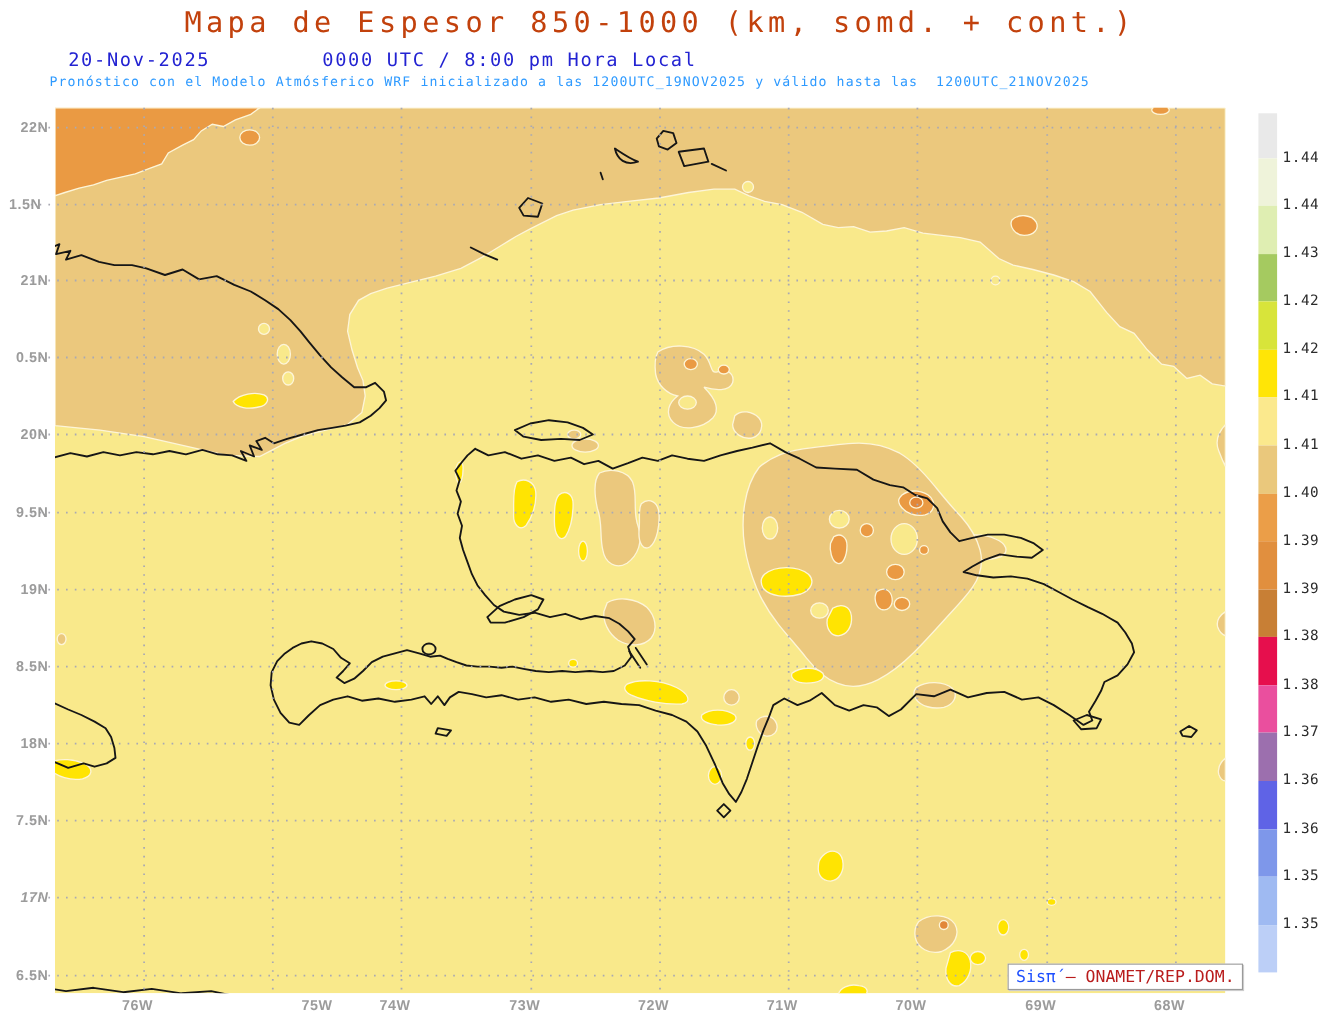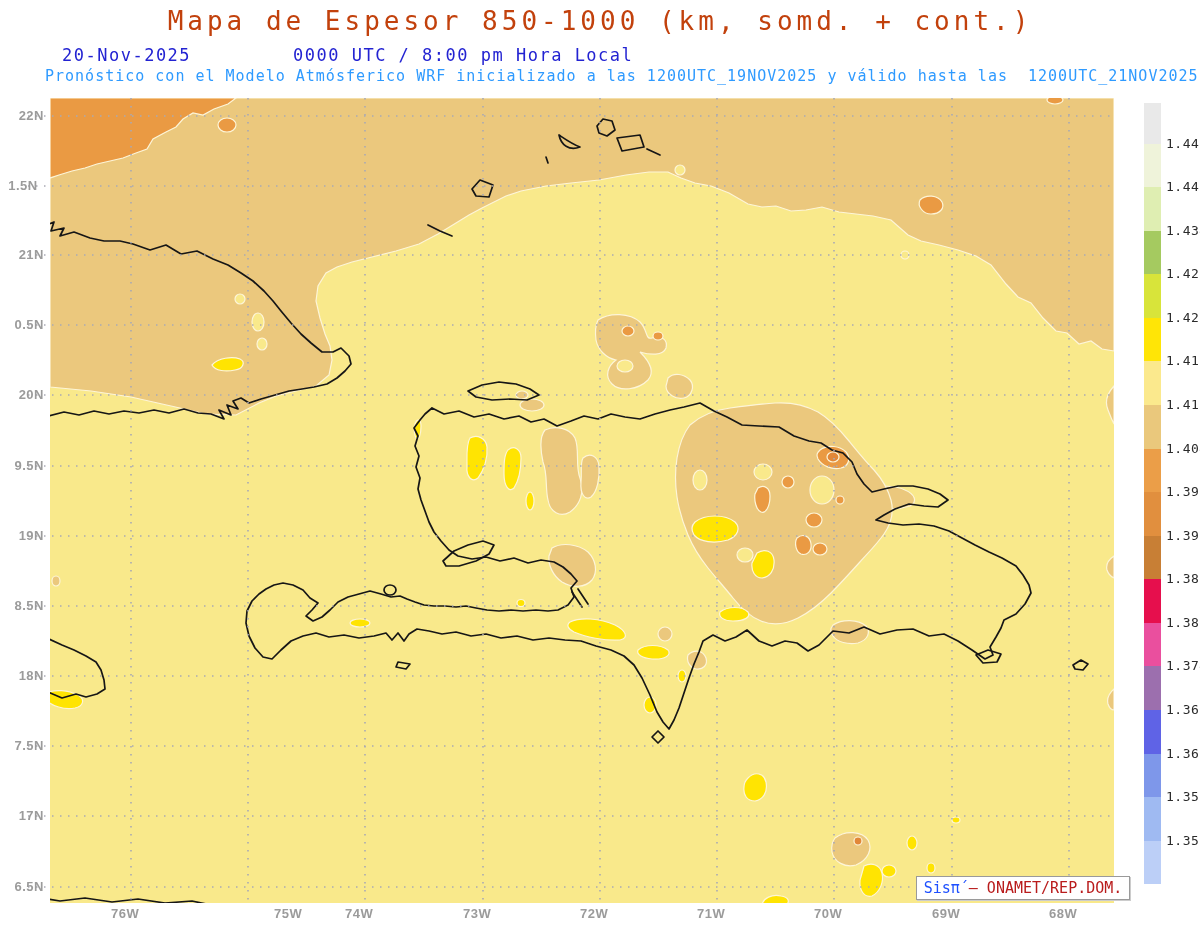--- a/index.html
+++ b/index.html
@@ -4,21 +4,21 @@
 <style>
   html,body{margin:0;padding:0;background:#ffffff;width:1200px;height:927px;overflow:hidden;}
   body{font-family:"DejaVu Sans Mono", monospace;position:relative;}
   #stage{position:absolute;inset:0;width:1200px;height:927px;}
   .title{position:absolute;top:6px;left:0;width:1200px;text-align:center;
          font-size:26px;letter-spacing:4px;color:#c2410c;white-space:pre;}
   .line2{position:absolute;top:45px;left:0;width:1200px;font-size:17px;letter-spacing:1.5px;
          color:var(--c-date,#2323d2);white-space:pre;}
   .line2 .date{position:absolute;left:62px;top:0;}
   .line2 .time{position:absolute;left:293px;top:0;}
-  .line3{position:absolute;top:67px;left:45px;font-size:15px;letter-spacing:1px;
+  .line3{position:absolute;top:67px;left:45px;font-size:12px;letter-spacing:1px;
          color:var(--c-fcst,#2e9aff);white-space:pre;}
   svg{position:absolute;left:0;top:0;}
   .c-bg{fill:var(--c-bg,#f9e98b);}
   .c-tan{fill:var(--c-tan,#ebc87d);}
   .c-org{fill:var(--c-org,#ea9a43);}
   .c-deep{fill:var(--c-deep,#e28738);}
   .c-yel{fill:var(--c-yel,#ffe402);}
   .edge{stroke:#fdf5d8;stroke-width:1.2;}
   .coast{fill:none;stroke:#161616;stroke-width:1.7;stroke-linejoin:round;stroke-linecap:round;}
   .grid{fill:none;stroke:#a9a9b4;stroke-width:1.6;stroke-dasharray:1.5 6.5;}
@@ -156,21 +156,21 @@
       <div class="latlab" style="top: 108px; left: 2px;">22N</div>
       <div class="latlab" style="top: 178px; left: 2px; text-align: center;">1.5N</div>
       <div class="latlab" style="top: 247px; left: 2px;">21N</div>
       <div class="latlab" style="top: 317px; left: 2px;">0.5N</div>
       <div class="latlab" style="top: 387px; left: 2px;">20N</div>
       <div class="latlab" style="top: 458px; left: 2px;">9.5N</div>
       <div class="latlab" style="top: 528px; left: 2px;">19N</div>
       <div class="latlab" style="top: 598px; left: 2px;">8.5N</div>
       <div class="latlab" style="top: 668px; left: 2px;">18N</div>
       <div class="latlab" style="top: 738px; left: 2px;">7.5N</div>
-      <div class="latlab" style="top: 808px; left: 2px;">17N</div>
+      <div class="latlab" style="top: 808px; left: 2px; font-style: italic;">17N</div>
       <div class="latlab" style="top: 879px; left: 2px;">6.5N</div>
     </div>
   <div id="lon-axis">
       <div class="lonlab" style="left: 111px;">76W</div>
       <div class="lonlab" style="left: 228px; margin-left: 46px;">75W</div>
       <div class="lonlab" style="left: 345px;">74W</div>
       <div class="lonlab" style="left: 463px;">73W</div>
       <div class="lonlab" style="left: 580px;">72W</div>
       <div class="lonlab" style="left: 697px;">71W</div>
       <div class="lonlab" style="left: 814px;">70W</div>

